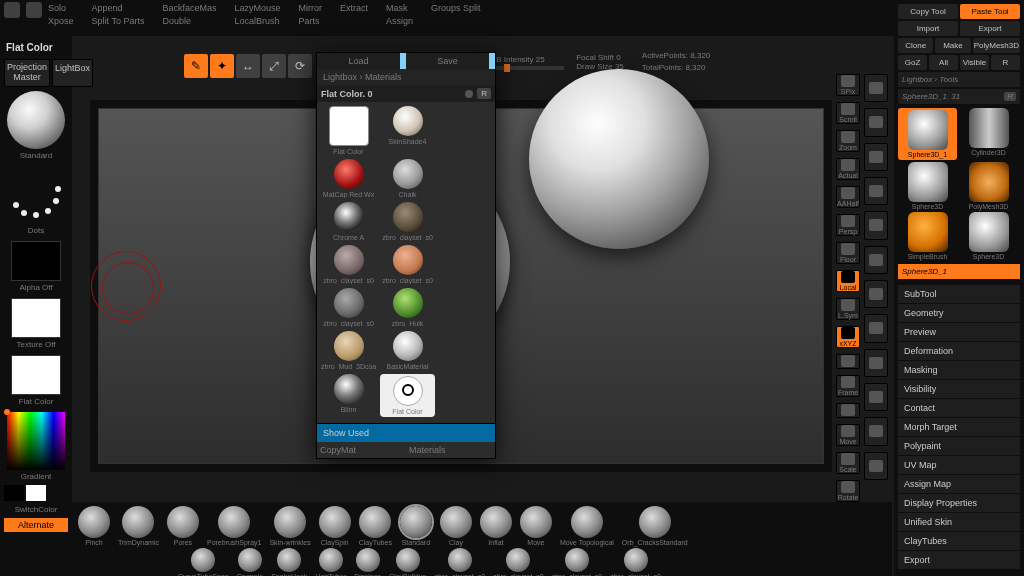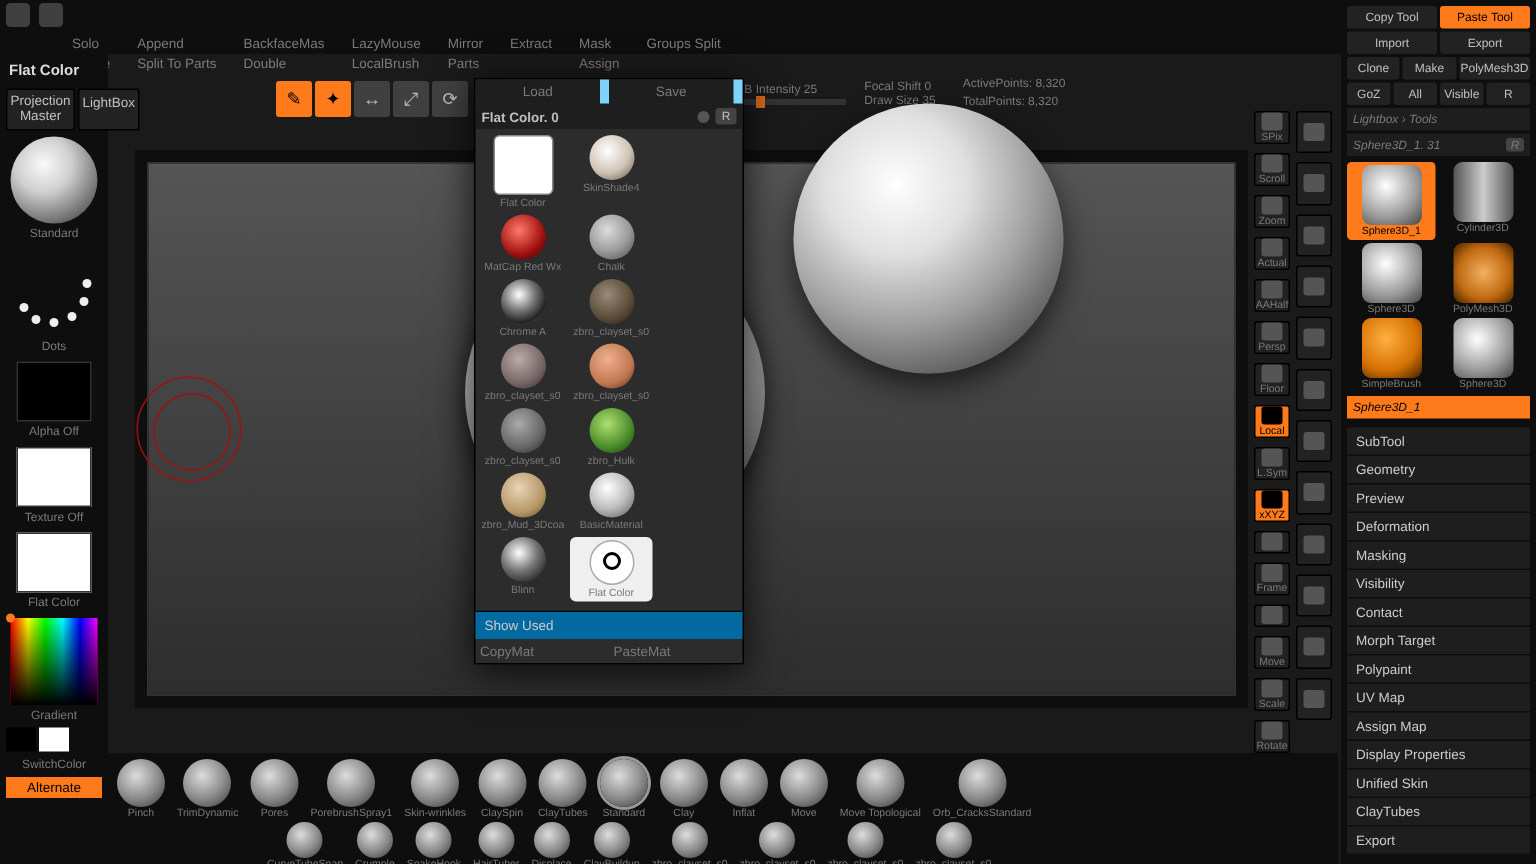--- a/index.html
+++ b/index.html
@@ -111,21 +111,21 @@
   .bcell.sel .bic{box-shadow:0 0 0 2px #999;}
   .bcell .nm{font-size:7px;color:var(--dim);margin-top:1px;white-space:nowrap;}
   .brow2.sm .bic{width:24px;height:24px;}
 </style>
 </head>
 <body>
 
 <div class="top">
   <div class="top-icon"></div>
   <div class="top-icon"></div>
-  <div id="top-items" style="display:flex;margin-top:21px;">
+  <div id="top-items" style="display:flex;">
       <div class="top-block">
         <span>Solo</span>
         <span>Xpose</span>
       </div>
       <div class="top-block">
         <span>Append</span>
         <span>Split To Parts</span>
       </div>
       <div class="top-block">
         <span>BackfaceMas</span>
@@ -234,20 +234,21 @@
     <div class="row">Mixer</div>
     <div class="row">Environment</div>
     <div class="row">Matcap Maker</div>
   </div>
 
 <div class="popup">
   <div class="ph">
     <div>Load</div>
     <div>Save</div>
   </div>
+  <div class="crumb">Lightbox › Materials</div>
   <div class="hdr2">
     <span class="tr">Flat Color. 0</span>
     <span class="dot"></span>
     <span class="r">R</span>
   </div>
   <div class="mat-grid" id="matgrid">
       <div class="mat-cell big">
         <div class="ball" style="background: rgb(255, 255, 255); border: 1px solid rgb(136, 136, 136);"></div>
         <div class="nm">Flat Color</div>
       </div>
@@ -301,21 +302,21 @@
       </div>
       <div class="mat-cell flatbtn" style="position: relative;">
         <div class="cursor" style="left: 22px; top: 10px;"></div>
         <div class="ball" style="background: rgb(255, 255, 255);"></div>
         <div class="nm">Flat Color</div>
       </div>
     </div>
   <div class="sect">Show Used</div>
   <div class="sub">
     <div>CopyMat</div>
-    <div>PasteMat</div>
+    <div>Materials</div>
   </div>
 </div>
 
 <div class="side r1" id="side1">
     <div class="sb">
       <div class="i"></div>
       <span>SPix</span>
     </div>
     <div class="sb">
       <div class="i"></div>

